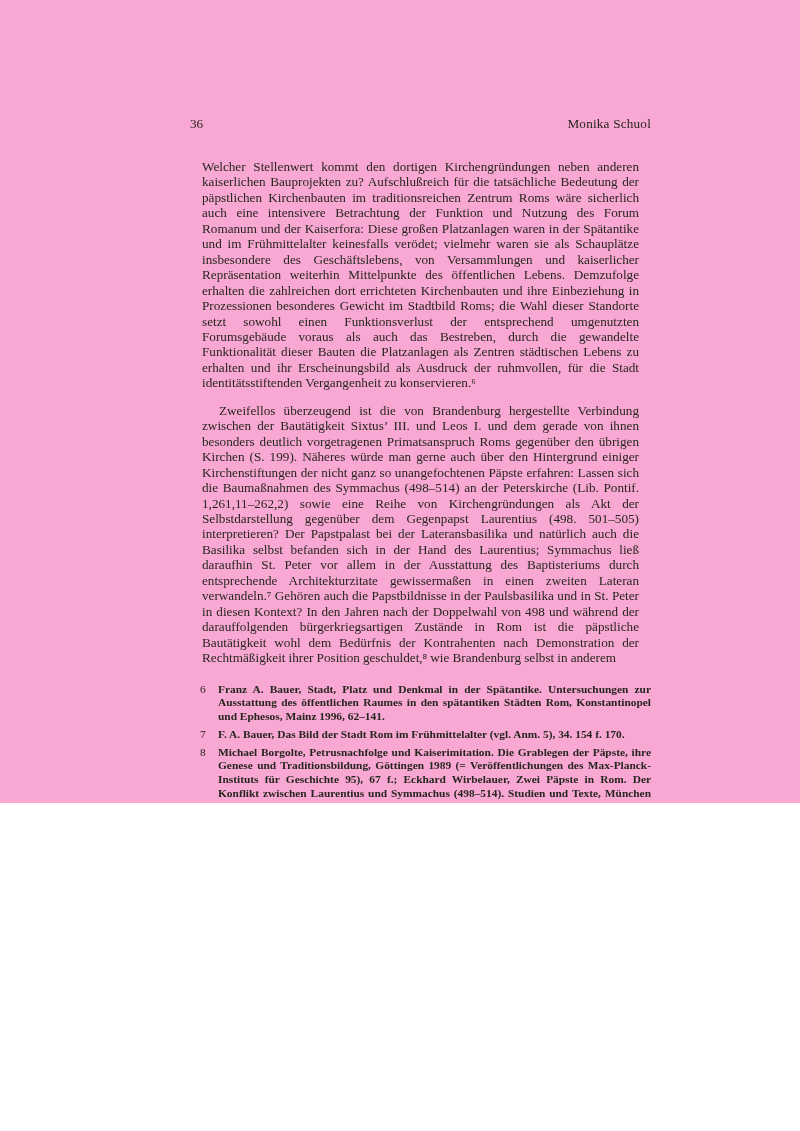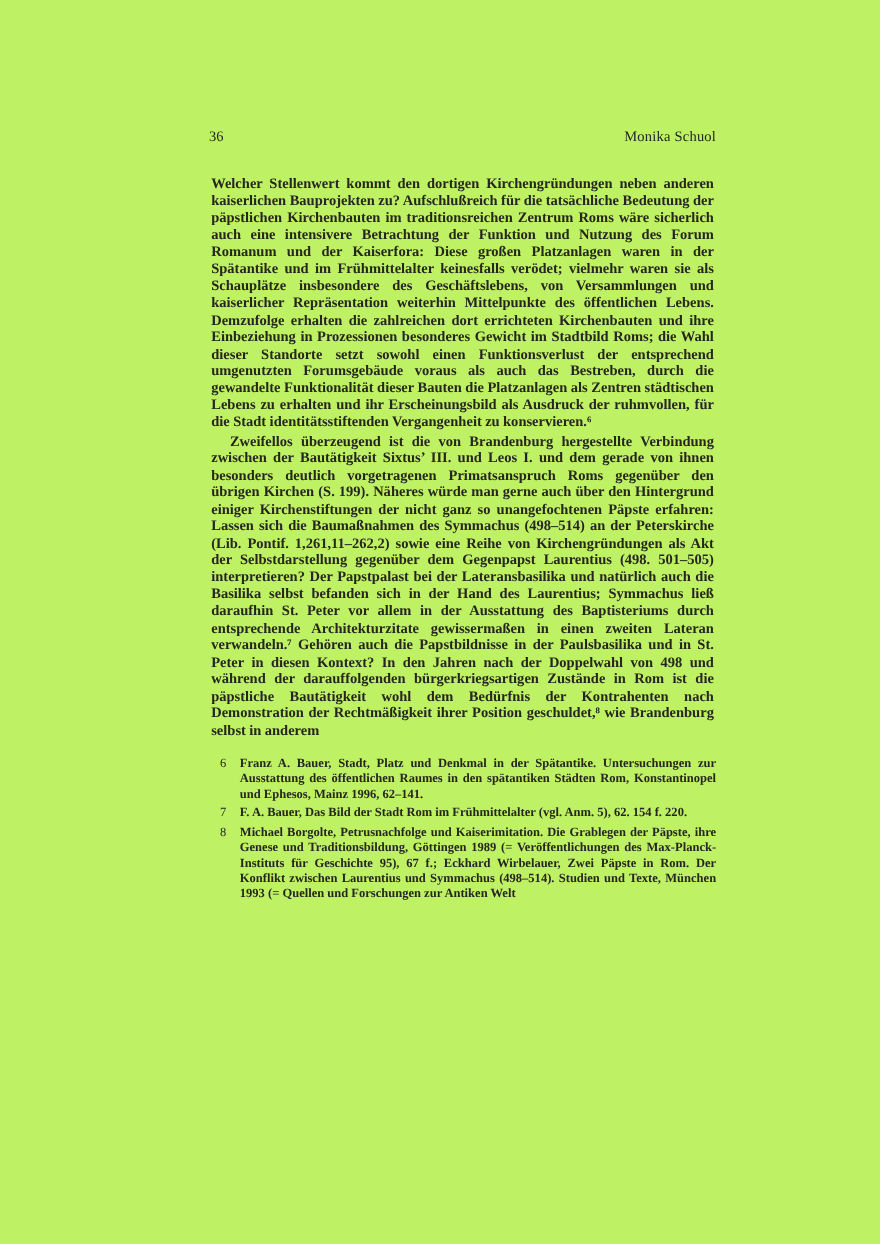--- a/index.html
+++ b/index.html
@@ -3,22 +3,22 @@
 <meta charset="utf-8">
 <style>
   html, body {
     margin: 0;
     padding: 0;
     background: #ffffff;
   }
   .page {
     position: relative;
     width: 800px;
-    height: 1131px;
-    background: #bef264;
+    height: 803px;
+    background: #f9a8d4;
     font-family: "Liberation Serif", "DejaVu Serif", serif;
     color: #26261f;
     overflow: hidden;
   }
   .text-block {
     position: absolute;
     left: 190px;
     top: 116px;
     width: 461px;
   }
@@ -31,28 +31,27 @@
   .page-number {
     position: absolute;
     left: 0;
     top: 0;
   }
   .running-head {
     text-align: right;
     letter-spacing: 0.2px;
   }
   .body-text p {
-    margin: 2px;
+    margin: 12px;
     font-size: 13.2px;
     line-height: 15.45px;
     text-align: justify;
     hyphens: auto;
     -webkit-hyphens: auto;
     word-spacing: -0.2px;
-    font-weight: bold;
   }
   .body-text p.indent {
     text-indent: 17px;
   }
   .footnotes {
     margin-top: 17px;
     font-size: 11.4px;
     line-height: 13.8px;
   }
   .footnote {
@@ -87,21 +86,21 @@
       <p class="indent">Zweifellos überzeugend ist die von Brandenburg hergestellte Verbindung zwischen der Bautätigkeit Sixtus’ III. und Leos I. und dem gerade von ihnen besonders deutlich vorgetragenen Primatsanspruch Roms gegenüber den übrigen Kirchen (S. 199). Näheres würde man gerne auch über den Hintergrund einiger Kirchenstiftungen der nicht ganz so unangefochtenen Päpste erfahren: Lassen sich die Baumaßnahmen des Symmachus (498–514) an der Peterskirche (Lib. Pontif. 1,261,11–262,2) sowie eine Reihe von Kirchengründungen als Akt der Selbstdarstellung gegenüber dem Gegenpapst Laurentius (498. 501–505) interpretieren? Der Papstpalast bei der Lateransbasilika und natürlich auch die Basilika selbst befanden sich in der Hand des Laurentius; Symmachus ließ daraufhin St. Peter vor allem in der Ausstattung des Baptisteriums durch entsprechende Architekturzitate gewissermaßen in einen zweiten Lateran verwandeln.⁷ Gehören auch die Papstbildnisse in der Paulsbasilika und in St. Peter in diesen Kontext? In den Jahren nach der Doppelwahl von 498 und während der darauffolgenden bürgerkriegsartigen Zustände in Rom ist die päpstliche Bautätigkeit wohl dem Bedürfnis der Kontrahenten nach Demonstration der Rechtmäßigkeit ihrer Position geschuldet,⁸ wie Brandenburg selbst in anderem</p>
     </div>
 
     <div class="footnotes">
       <div class="footnote">
         <span class="fn-num">6</span>
         <span class="fn-text">Franz A. Bauer, Stadt, Platz und Denkmal in der Spätantike. Untersuchungen zur Ausstattung des öffentlichen Raumes in den spätantiken Städten Rom, Konstantinopel und Ephesos, Mainz 1996, 62–141.</span>
       </div>
       <div class="footnote">
         <span class="fn-num">7</span>
-        <span class="fn-text">F. A. Bauer, Das Bild der Stadt Rom im Frühmittelalter (vgl. Anm. 5), 62. 154 f. 220.</span>
+        <span class="fn-text">F. A. Bauer, Das Bild der Stadt Rom im Frühmittelalter (vgl. Anm. 5), 34. 154 f. 170.</span>
       </div>
       <div class="footnote">
         <span class="fn-num">8</span>
         <span class="fn-text">Michael Borgolte, Petrusnachfolge und Kaiserimitation. Die Grablegen der Päpste, ihre Genese und Traditionsbildung, Göttingen 1989 (= Veröffentlichungen des Max-Planck-Instituts für Geschichte 95), 67 f.; Eckhard Wirbelauer, Zwei Päpste in Rom. Der Konflikt zwischen Laurentius und Symmachus (498–514). Studien und Texte, München 1993 (= Quellen und Forschungen zur Antiken Welt</span>
       </div>
     </div>
 
   </div>
 </div>
 

